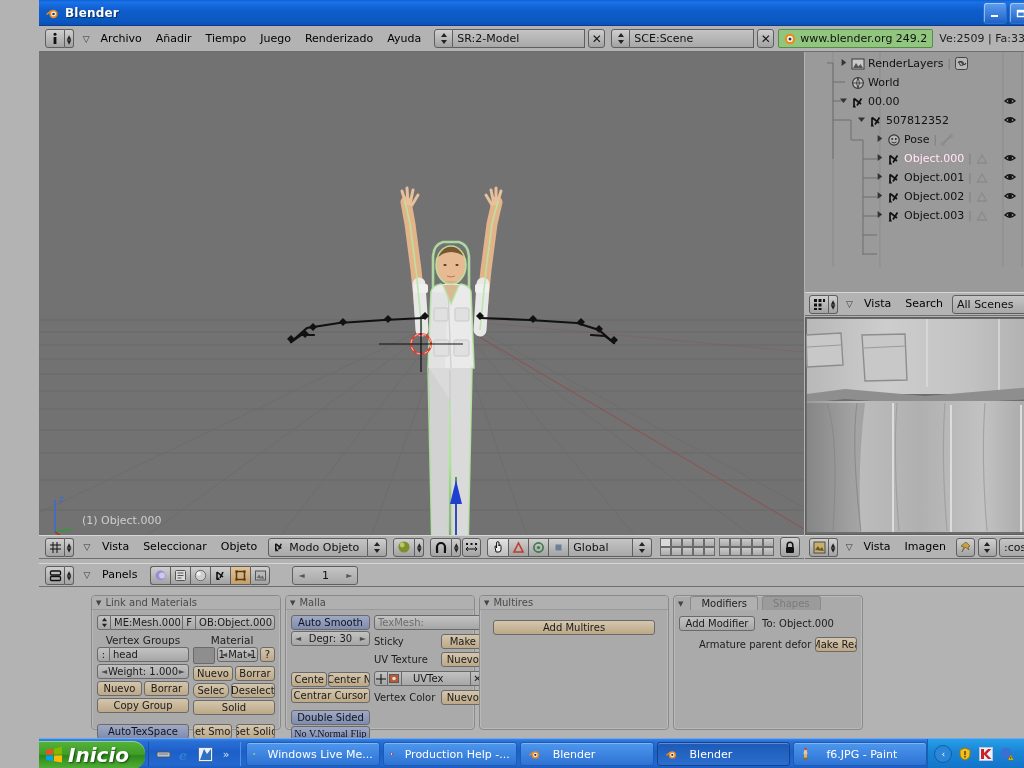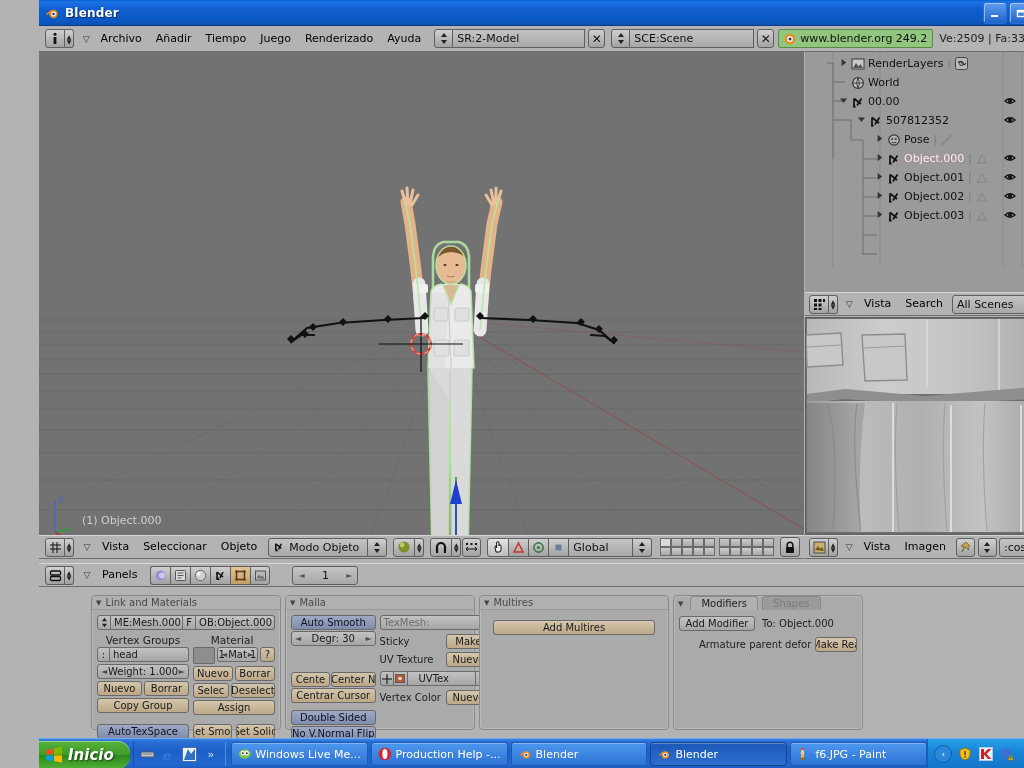--- a/index.html
+++ b/index.html
@@ -214,33 +214,33 @@
     position:absolute;left:0;top:738px;width:1024px;height:30px;
     background:linear-gradient(180deg,#3b85e8 0%,#2a6fd6 8%,#1c5fc8 42%,#2368cf 85%,#1a58bc 100%);
     border-top:1px solid #6ea8f2;
     display:flex;align-items:center;
   }
   .startbtn{
     height:28px;margin-top:1px;
     background:linear-gradient(180deg,#55b23a 0%,#3f9c27 48%,#2c8a1a 52%,#53b038 100%);
     border-radius:0 12px 12px 0;
     display:flex;align-items:center;gap:5px;padding:0 16px 0 6px;
-    color:#fff;font-style:italic;font-weight:bold;font-size:15px;
+    color:#fff;font-style:italic;font-weight:bold;font-size:20px;
     text-shadow:1px 1px 2px rgba(0,0,0,0.55);cursor:pointer;
     box-shadow:inset 0 1px 0 rgba(255,255,255,0.4);
   }
   .quicklaunch{display:flex;align-items:center;gap:5px;padding:0 6px;
     border-left:1px solid #1a4f9e;border-right:1px solid #4d93e8;margin-left:3px;height:24px;}
   .ql-ic{width:16px;height:16px;display:flex;align-items:center;justify-content:center;cursor:pointer;}
   .tasks{display:flex;align-items:center;gap:3px;padding-left:5px;flex:1;overflow:hidden;}
   .task{
     height:22px;min-width:100px;max-width:160px;flex:1;
     background:linear-gradient(180deg,#4d97ee,#2e73d3);
     border:1px solid #1d5cb5;border-radius:3px;
-    display:flex;align-items:center;gap:4px;padding:0 6px;
+    display:flex;align-items:center;gap:12px;padding:0 6px;
     color:#fff;font-size:11px;cursor:pointer;
     box-shadow:inset 0 1px 0 rgba(255,255,255,0.3);
     white-space:nowrap;overflow:hidden;
   }
   .task.active{background:linear-gradient(180deg,#1c59b8,#2b6ecd);border-color:#14428c;}
   .tray{
     height:30px;display:flex;align-items:center;gap:5px;padding:0 8px 0 6px;
     background:linear-gradient(180deg,#28a0e8 0%,#1a86d8 40%,#1374c8 100%);
     border-left:1px solid #0f63b0;
   }
@@ -1174,24 +1174,24 @@
                 <span>1 Mat 1</span>
                 <span class="arrow-r">►</span>
               </div>
               <div class="bbtn" style="width:15px;">?</div>
             </div>
             <div style="display:flex;gap:2px;">
               <div class="bbtn" style="flex:1;">Nuevo</div>
               <div class="bbtn" style="flex:1;">Borrar</div>
             </div>
             <div style="display:flex;gap:2px;">
-              <div class="bbtn" style="flex:1;">Selec</div>
+              <div class="bbtn" style="flex:1;border-radius:6px;">Selec</div>
               <div class="bbtn" style="flex:1.25;">Deselect</div>
             </div>
-            <div class="bbtn">Assign</div>
+            <div class="bbtn">Solid</div>
           </div>
         </div>
 
         <div style="display:flex;gap:4px;margin:9px 2px 0 2px;">
           <div class="bbtn blue" style="width:92px;">AutoTexSpace</div>
           <div class="bbtn" style="flex:1;">Set Smoo</div>
           <div class="bbtn" style="flex:1;">Set Solid</div>
         </div>
       </div>
     </div>
@@ -1210,21 +1210,21 @@
               <span class="arrow-l">◄</span>
               <span>Degr: 30</span>
               <span class="arrow-r">►</span>
             </div>
             <div style="display:flex;gap:1px;margin-top:26px;">
               <div class="bbtn" style="flex:1;">Cente</div>
               <div class="bbtn" style="flex:1.15;">Center N</div>
             </div>
             <div class="bbtn" style="margin-top:1px;">Centrar Cursor</div>
             <div class="bbtn blue" style="margin-top:7px;">Double Sided</div>
-            <div class="bbtn blue" style="margin-top:1px;">No V.Normal Flip</div>
+            <div class="bbtn blue" style="margin-top:1px;font-family:Liberation Serif, serif;">No V.Normal Flip</div>
           </div>
 
           <div style="flex:1;display:flex;flex-direction:column;">
             <div class="bbtn field" style="justify-content:flex-start;padding-left:3px;color:#6d6d6d;">TexMesh:</div>
             <div style="display:flex;align-items:center;gap:3px;margin-top:4px;">
               <span class="lbl" style="flex:1;">Sticky</span>
               <div class="bbtn" style="width:44px;">Make</div>
             </div>
             <div style="display:flex;align-items:center;gap:13px;margin-top:3px;">
               <span class="lbl" style="flex:1;">UV Texture</span>

